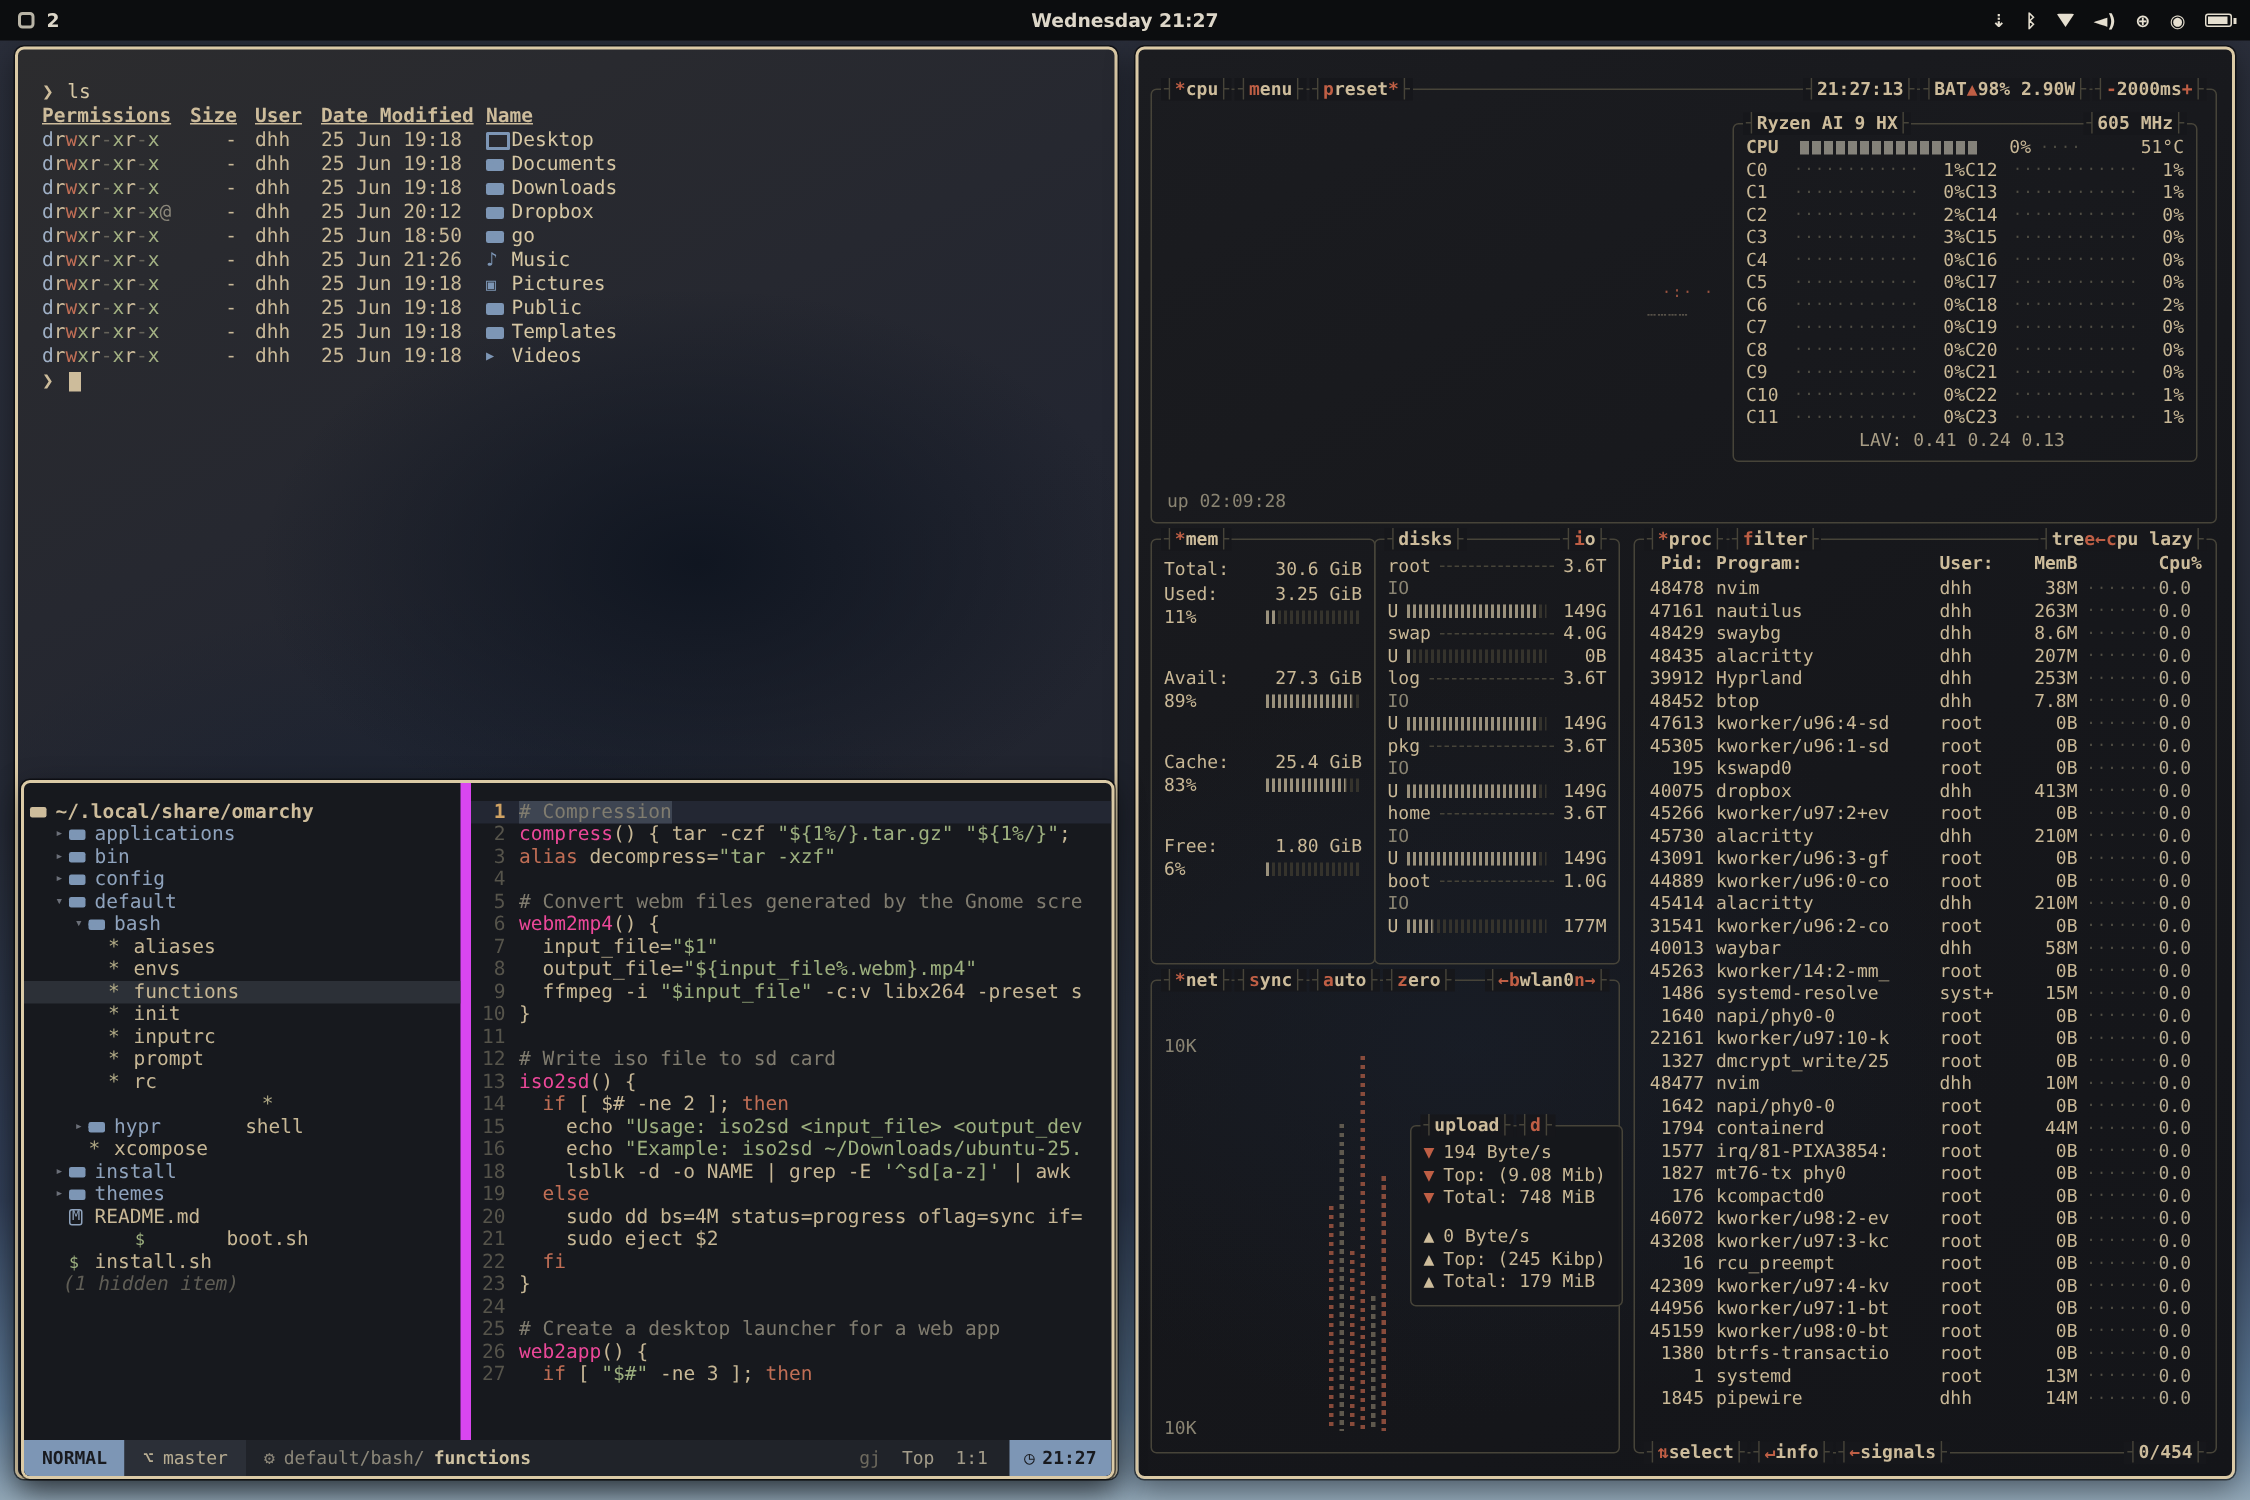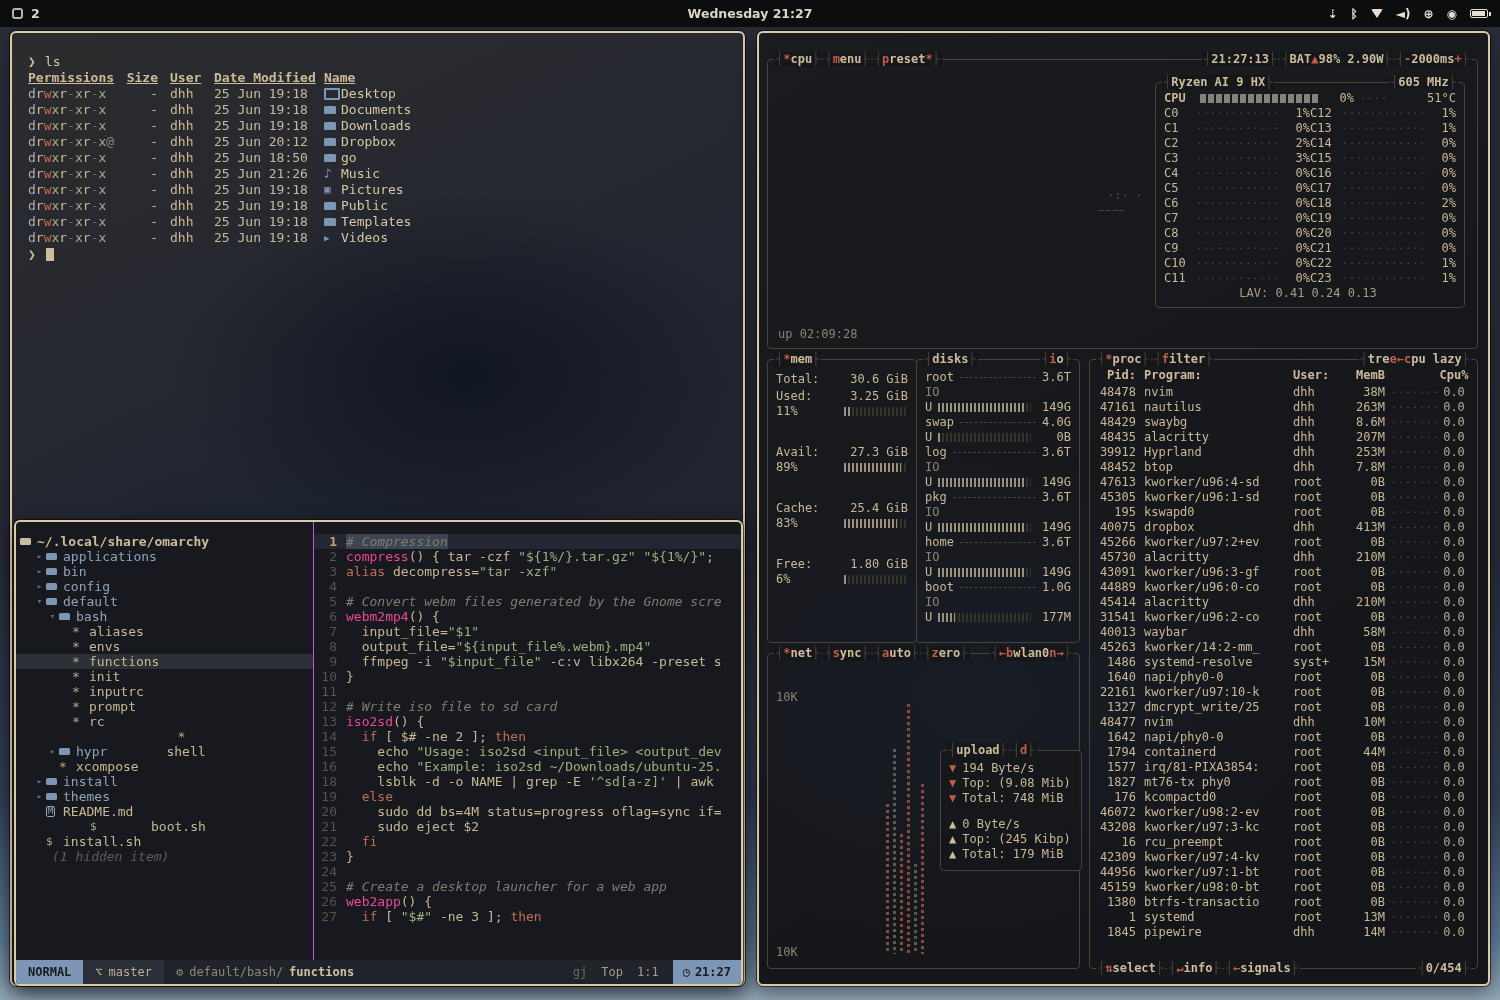--- a/index.html
+++ b/index.html
@@ -53,42 +53,42 @@
   .fi{width:17px;display:inline-flex;align-items:center;position:relative}
   .fi-folder::before{content:"";display:block;width:12px;height:8px;background:#7d96b5;border-radius:1.5px}
   .fi-folder::after{content:"";position:absolute;top:1px;left:0;width:5px;height:2px;background:#7d96b5;border-radius:1px 1px 0 0}
   .fi-monitor::before{content:"";display:block;width:12px;height:8px;border:2px solid #7d96b5;border-radius:1px}
   .fi-note::before{content:"♪";color:#7d96b5}
   .fi-image::before{content:"▣";color:#7d96b5;font-size:11px}
   .fi-play::before{content:"▶";color:#7d96b5;font-size:9px}
 
   
   .nvim{display:flex;height:calc(100% - 24px);font:13px/15px "DejaVu Sans Mono",monospace}
-  .tree{width:298px;padding-top:12px;overflow:hidden;border-right:1px solid #d946ef}
+  .tree{width:298px;padding-top:12px;overflow:hidden;border-right:7px solid #d946ef}
   .titem{display:flex;align-items:center;height:15px;white-space:nowrap}
   .titem.sel{background:#2c3037}
   .chev{width:13px;color:#6b6f78;font-size:9px;text-align:center;flex:none}
   .ti{width:17px;display:inline-flex;align-items:center;position:relative;flex:none}
   .ti-folder::before{content:"";display:block;width:11px;height:7px;background:#7d96b5;border-radius:1.5px}
   .ti-folder::after{content:"";position:absolute;top:2px;left:0;width:5px;height:2px;background:#7d96b5;border-radius:1px 1px 0 0}
   .ti-root::before{content:"";display:block;width:11px;height:7px;background:#cdbc9b;border-radius:1.5px}
   .ti-file::before{content:"*";color:#b0a985}
   .ti-sh::before{content:"$";color:#9db07f;font-size:11px}
   .ti-md::before{content:"M";font-size:9px;line-height:9px;border:1px solid #8fa3bd;color:#8fa3bd;padding:0 1px;border-radius:2px}
   .tlab-folder{color:#8fa3bd}.tlab-file{color:#c7b795}.tlab-root{color:#cdbc9b;font-weight:bold}
   .tlab-hidden{color:#5f5d55;font-style:italic}
   .code{flex:1;padding-top:12px;overflow:hidden}
   .cl{display:flex;height:15px;white-space:pre}
   .cl.cur{background:#232733}
   .ln{width:32px;text-align:right;padding-right:9px;color:#56544b;flex:none}
   .cl.cur .ln{color:#cfa263;font-weight:bold}
   .ctext{white-space:pre}
   .selblk{background:#3e4552}
   .tok-tx{color:#c7b795}.tok-kw{color:#c06e55}.tok-st{color:#9db07f}
-  .tok-cm{color:#807c6f;font-style:italic}.tok-fn{color:#ec4899}
+  .tok-cm{color:#807c6f;}.tok-fn{color:#ec4899}
   .statusline{position:absolute;left:0;right:0;bottom:0;height:24px;background:#202329;
     display:flex;align-items:center;font:12px "DejaVu Sans Mono",monospace;color:#a49d8a}
   .sl-mode{background:#7d96b5;color:#181a1f;font-weight:bold;padding:0 12px;height:100%;display:flex;align-items:center}
   .sl-git{background:#2b2f37;padding:0 12px;height:100%;display:flex;align-items:center;gap:6px;color:#b9ae93}
   .sl-path{padding:0 12px;display:flex;gap:6px;color:#8d887a;align-items:center}
   .sl-file{color:#cfc2a2;font-weight:bold}
   .sl-right{margin-left:auto;display:flex;align-items:center;gap:14px;height:100%}
   .sl-dim{color:#6e6a5e}
   .sl-clock{background:#7d96b5;color:#181a1f;height:100%;display:flex;align-items:center;padding:0 10px;gap:5px;font-weight:bold}
 
@@ -144,21 +144,21 @@
   .trow.gap{margin-top:11px}
   .ta-down{color:#bf5f45}.ta-up{color:#cdbc9b}
   .proc-body{position:absolute;inset:0;padding:8px 8px 10px;display:flex;flex-direction:column;overflow:hidden}
   .phead{display:flex;height:17px;color:#cdbc9b;font-weight:bold}
   .prow{display:flex;height:15px}
   .ppid{width:46px;text-align:right;padding-right:8px;flex:none}
   .pprog{flex:1;overflow:hidden;white-space:nowrap}
   .puser{width:50px;flex:none}
   .pmem{width:42px;text-align:right;flex:none}
   .pdots{width:54px;color:#524f45;overflow:hidden;font-size:10px;letter-spacing:1px;padding-left:6px;flex:none}
-  .pcpu{width:30px;text-align:center;flex:none;color:#b5aa90}
+  .pcpu{width:30px;text-align:left;flex:none;color:#b5aa90}
 </style>
 </head>
 <body>
 
 <div class="desktop">
 
   <div class="topbar">
     <div class="tb-left">
       <span class="ws-icon"></span>
       <span>2</span>
@@ -309,21 +309,21 @@
           <div class="titem" style="padding-left: 17px; gap: 44px;">
             <span class="chev"></span>
             <span class="ti ti-sh"></span>
             <span class="tlab-file">boot.sh</span>
           </div>
           <div class="titem" style="padding-left: 17px;">
             <span class="chev"></span>
             <span class="ti ti-sh"></span>
             <span class="tlab-file">install.sh</span>
           </div>
-          <div class="titem" style="padding-left: 23px;">
+          <div class="titem" style="padding-left: 13px;">
             <span class="chev"></span>
             <span class="tlab-hidden">(1 hidden item)</span>
           </div>
         </div>
       <div class="code" id="code-lines">
           <div class="cl cur"><span class="ln">1</span><span class="ctext selblk"><span class="tok-cm"># Compression</span></span></div>
           <div class="cl"><span class="ln">2</span><span class="ctext"><span class="tok-fn">compress</span><span class="tok-tx">() { tar -czf </span><span class="tok-st">"${1%/}.tar.gz"</span><span class="tok-tx"> </span><span class="tok-st">"${1%/}"</span><span class="tok-tx">;</span></span></div>
           <div class="cl"><span class="ln">3</span><span class="ctext"><span class="tok-kw">alias</span><span class="tok-tx"> decompress=</span><span class="tok-st">"tar -xzf"</span></span></div>
           <div class="cl"><span class="ln">4</span><span class="ctext"></span></div>
           <div class="cl"><span class="ln">5</span><span class="ctext"><span class="tok-cm"># Convert webm files generated by the Gnome scre</span></span></div>

